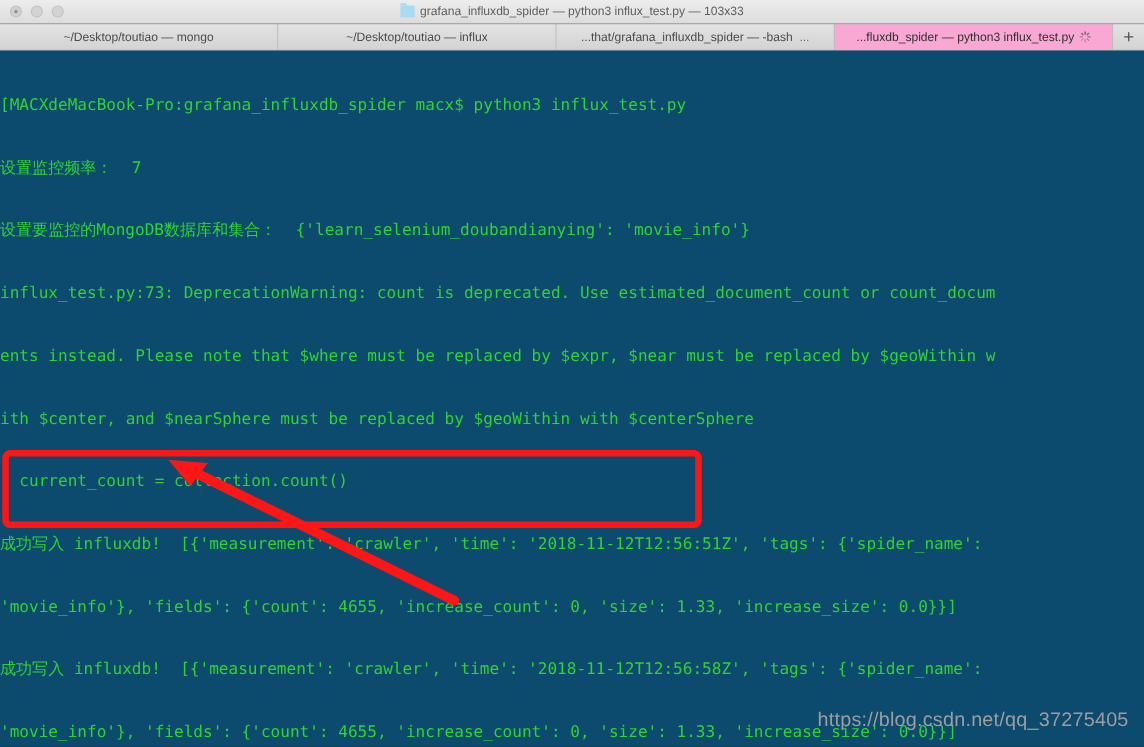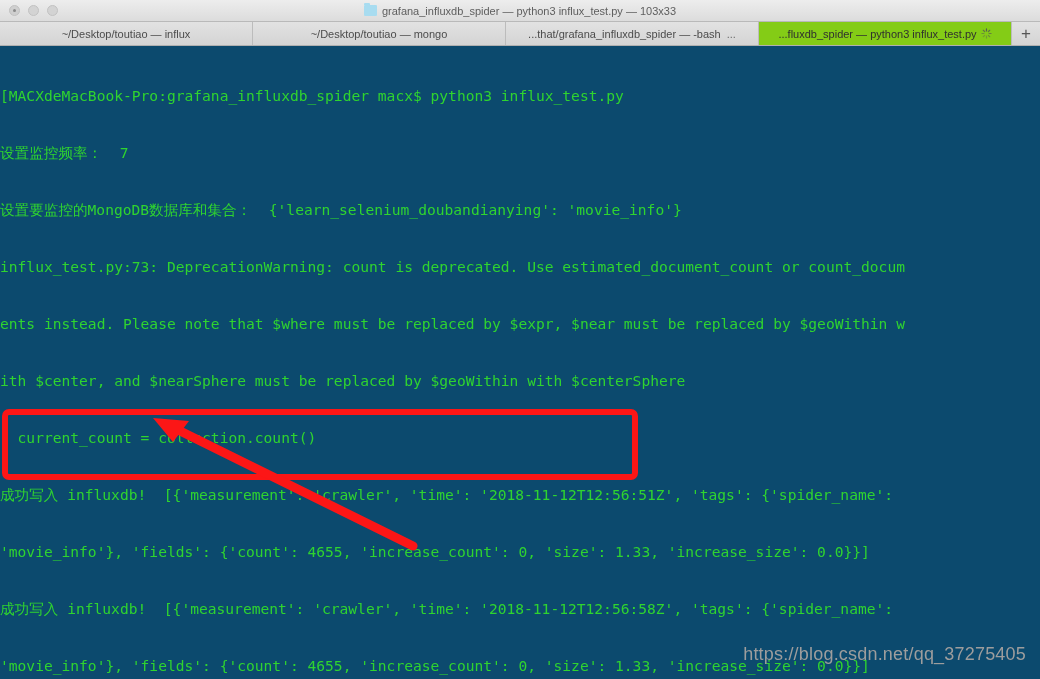--- a/index.html
+++ b/index.html
@@ -99,21 +99,21 @@
     box-sizing: border-box;
     border-right: 1px solid #bcbcbc;
     background: linear-gradient(to bottom, #e2e2e2 0%, #d4d4d4 100%);
     font-family: "Liberation Sans", sans-serif;
     font-size: 11px;
     color: #4c4c4c;
     white-space: nowrap;
     overflow: hidden;
   }
   .tab.active {
-    background: #84cc16;
+    background: #f9a8d4;
     color: #303030;
   }
   .tab-label {
     overflow: hidden;
     text-overflow: clip;
     white-space: nowrap;
   }
   .tab-ellipsis {
     font-size: 11px;
     color: #6b6b6b;
@@ -203,24 +203,24 @@
       <span class="light"></span>
     </div>
     <div class="title-center">
       <span class="folder-icon"></span>
       <span class="title-text">grafana_influxdb_spider — python3 influx_test.py — 103x33</span>
     </div>
   </div>
 
   <div class="tabbar">
     <div class="tab">
+      <span class="tab-label">~/Desktop/toutiao — mongo</span>
+    </div>
+    <div class="tab">
       <span class="tab-label">~/Desktop/toutiao — influx</span>
-    </div>
-    <div class="tab">
-      <span class="tab-label">~/Desktop/toutiao — mongo</span>
     </div>
     <div class="tab">
       <span class="tab-label">...that/grafana_influxdb_spider — -bash</span>
       <span class="tab-ellipsis">...</span>
     </div>
     <div class="tab active">
       <span class="tab-label">...fluxdb_spider — python3 influx_test.py</span>
       <span class="spinner-icon">
         <svg viewBox="0 0 12 12" width="11" height="11">
           <g stroke="#555" stroke-width="1.3" stroke-linecap="round">

